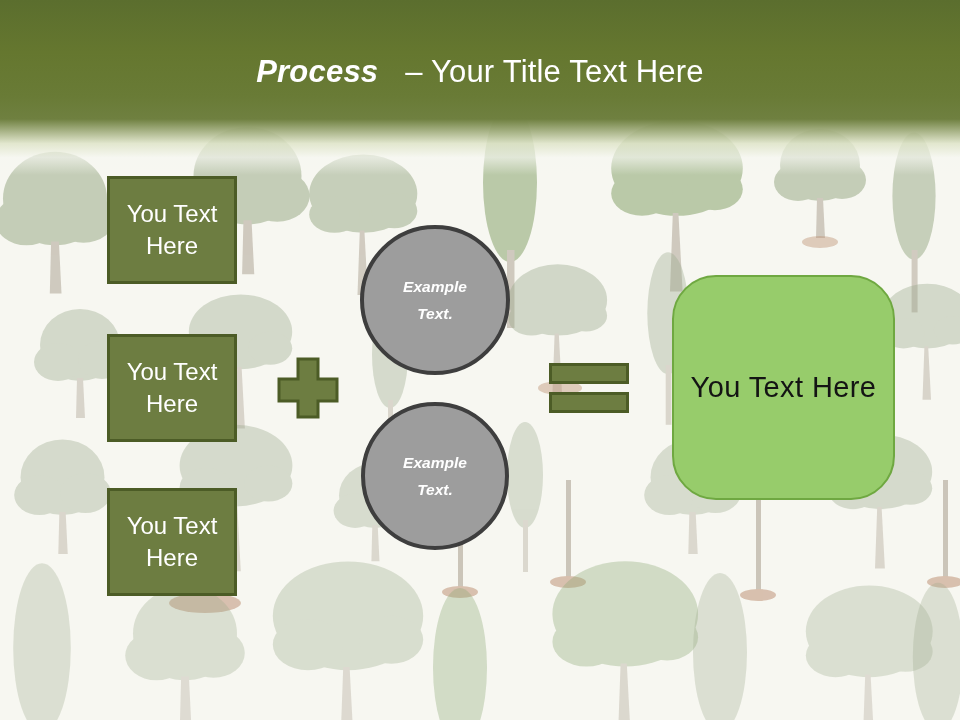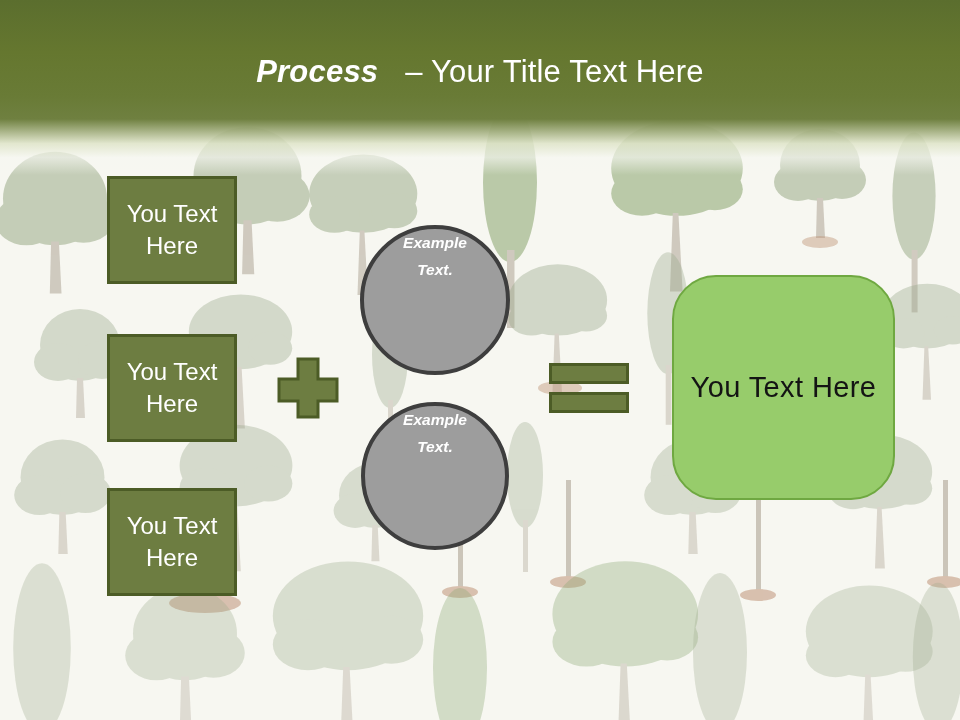--- a/index.html
+++ b/index.html
@@ -49,21 +49,21 @@
   .equals-bar{
     width:74px;height:15px;background:var(--olive-fill,#6d7d41);
     border:3px solid var(--olive-border,#4c5c26);
   }
   .equals-bar + .equals-bar{margin-top:8px;}
   
   .circle{
     position:absolute;border-radius:50%;
     background:var(--circle-fill,#9d9d9d);
     border:4px solid var(--circle-border,#3e3e3e);
-    display:flex;align-items:flex-start;justify-content:center;text-align:center;
+    display:flex;align-items:center;justify-content:center;text-align:center;
     color:#fff;font-weight:bold;font-style:italic;font-size:15.5px;line-height:1.75;
   }
   .circle .lbl{width:88px;}
   .circle-1{left:360px;top:225px;width:142px;height:142px;}
   .circle-2{left:361px;top:402px;width:140px;height:140px;}
   
   .result-box{
     position:absolute;left:672px;top:275px;width:219px;height:221px;
     background:var(--result-fill,#97cc6b);
     border:2px solid var(--result-border,#6fa841);

